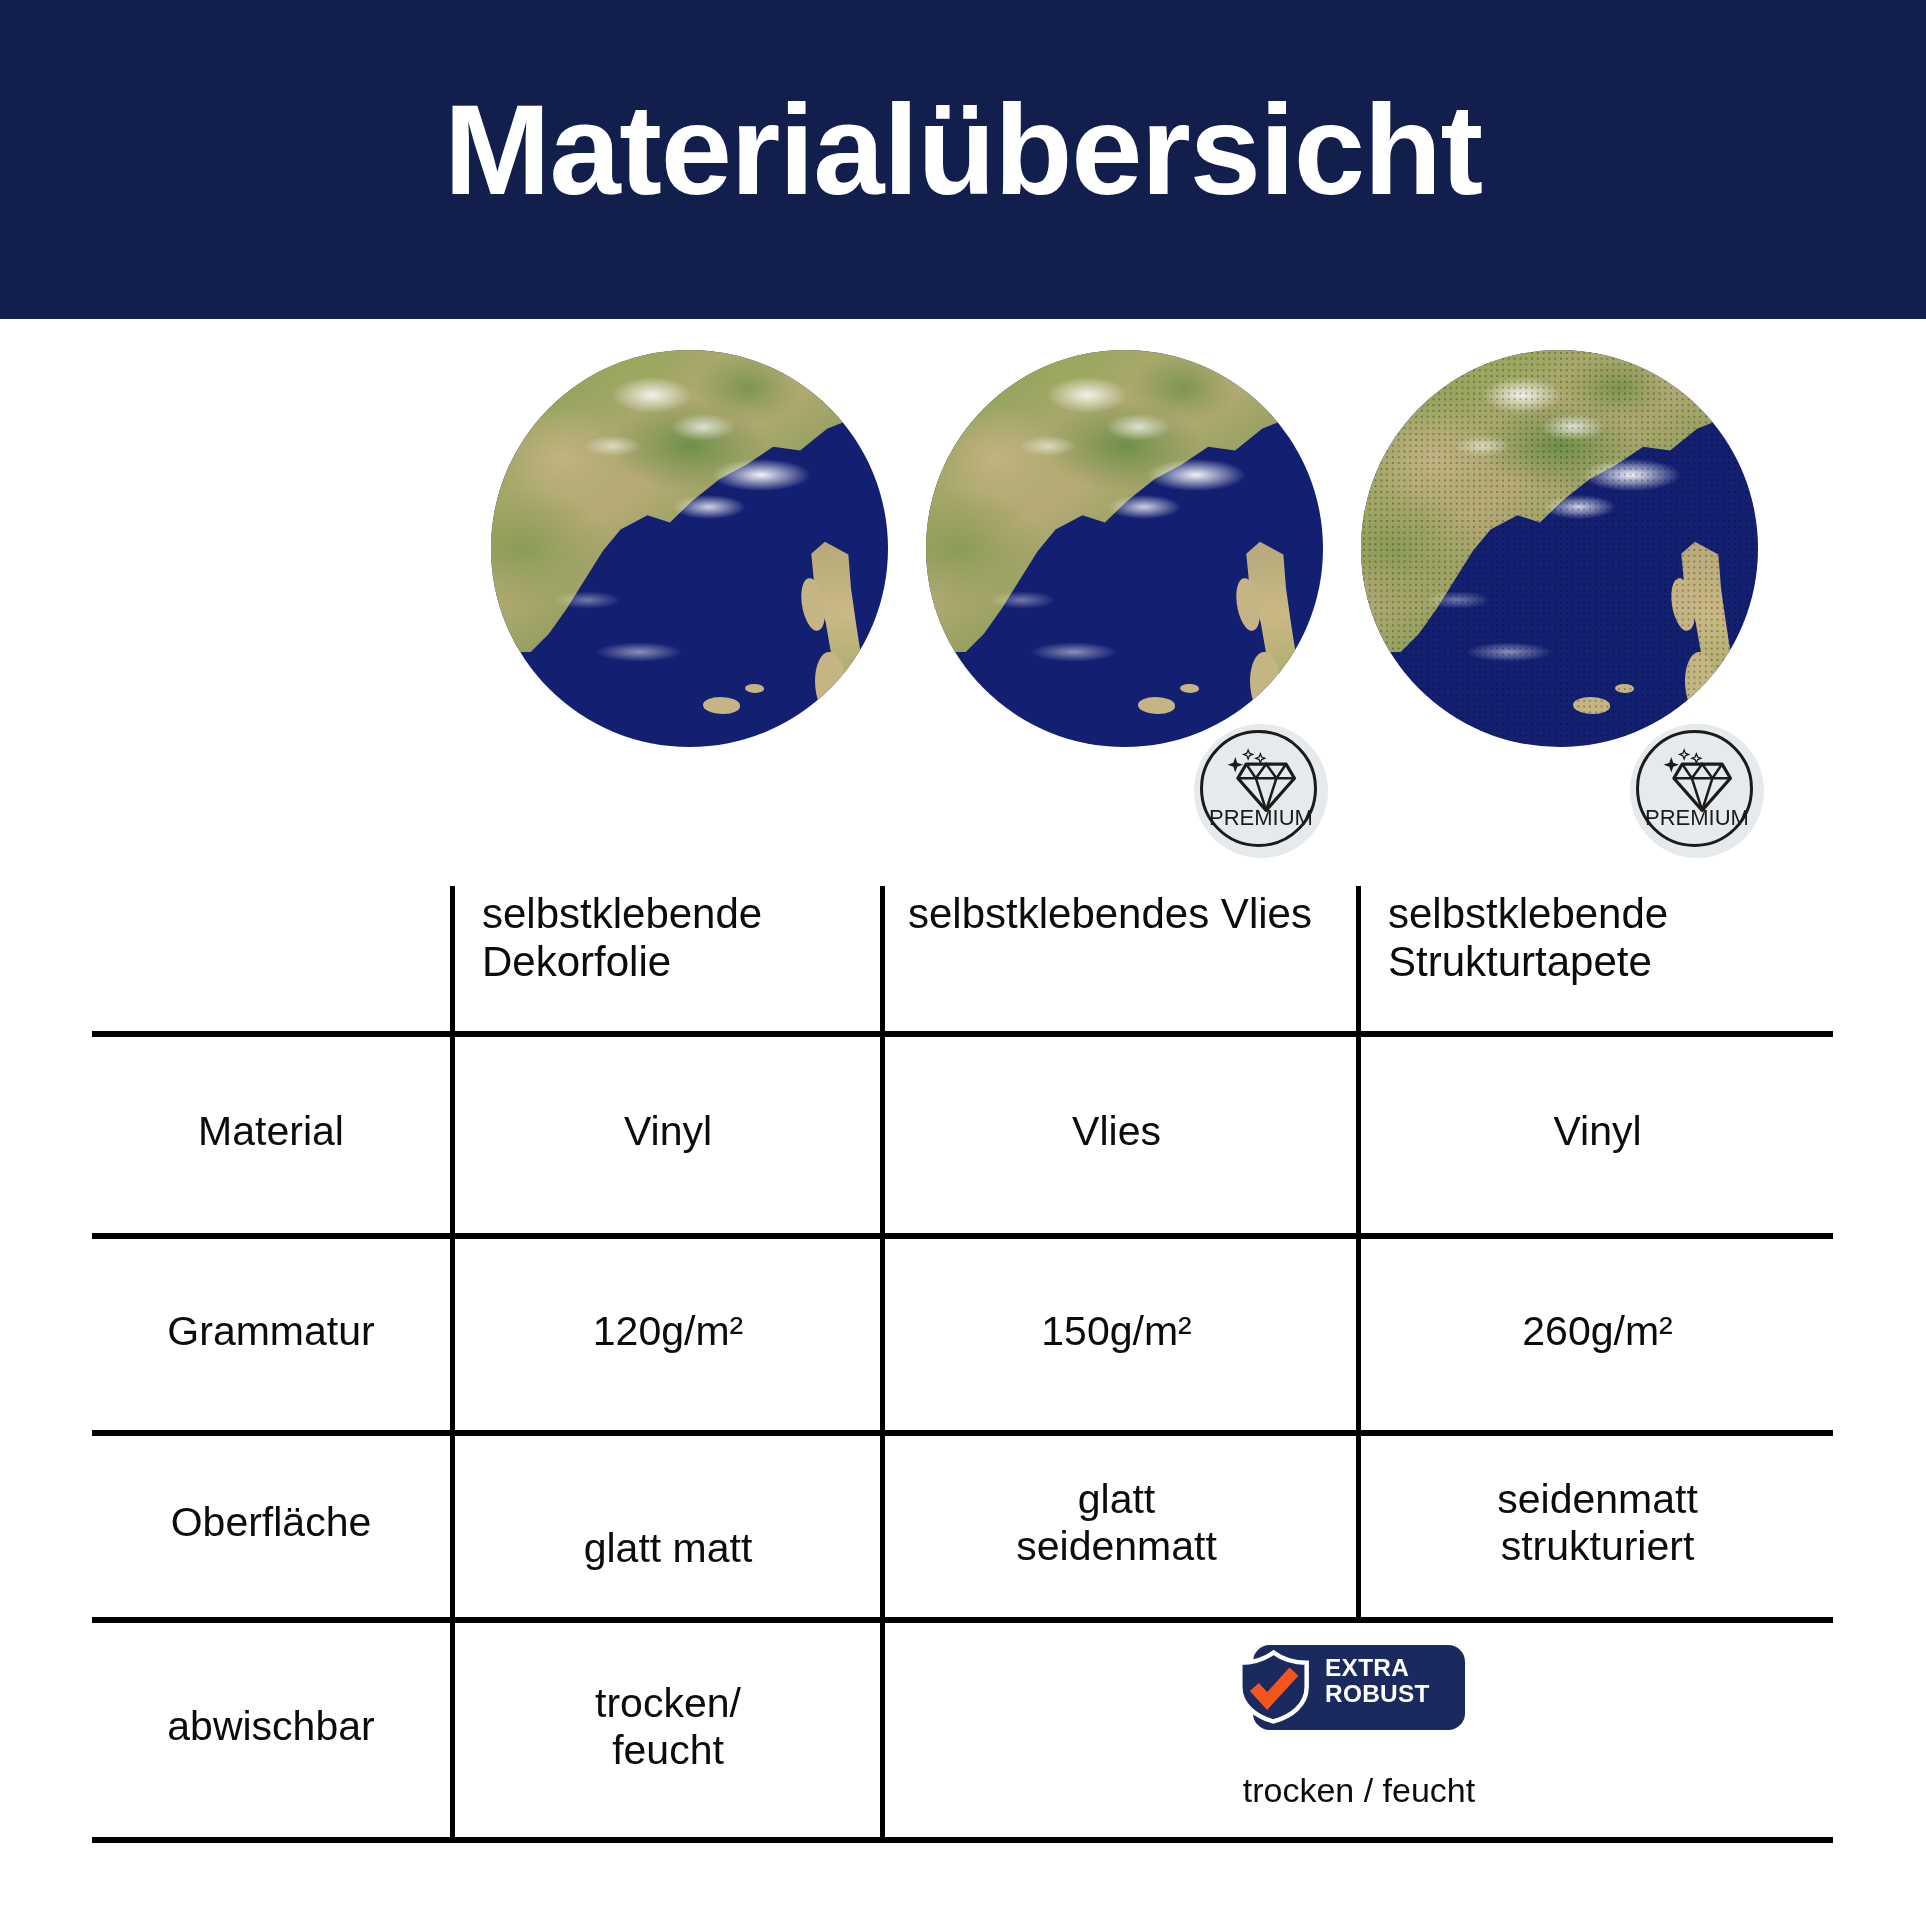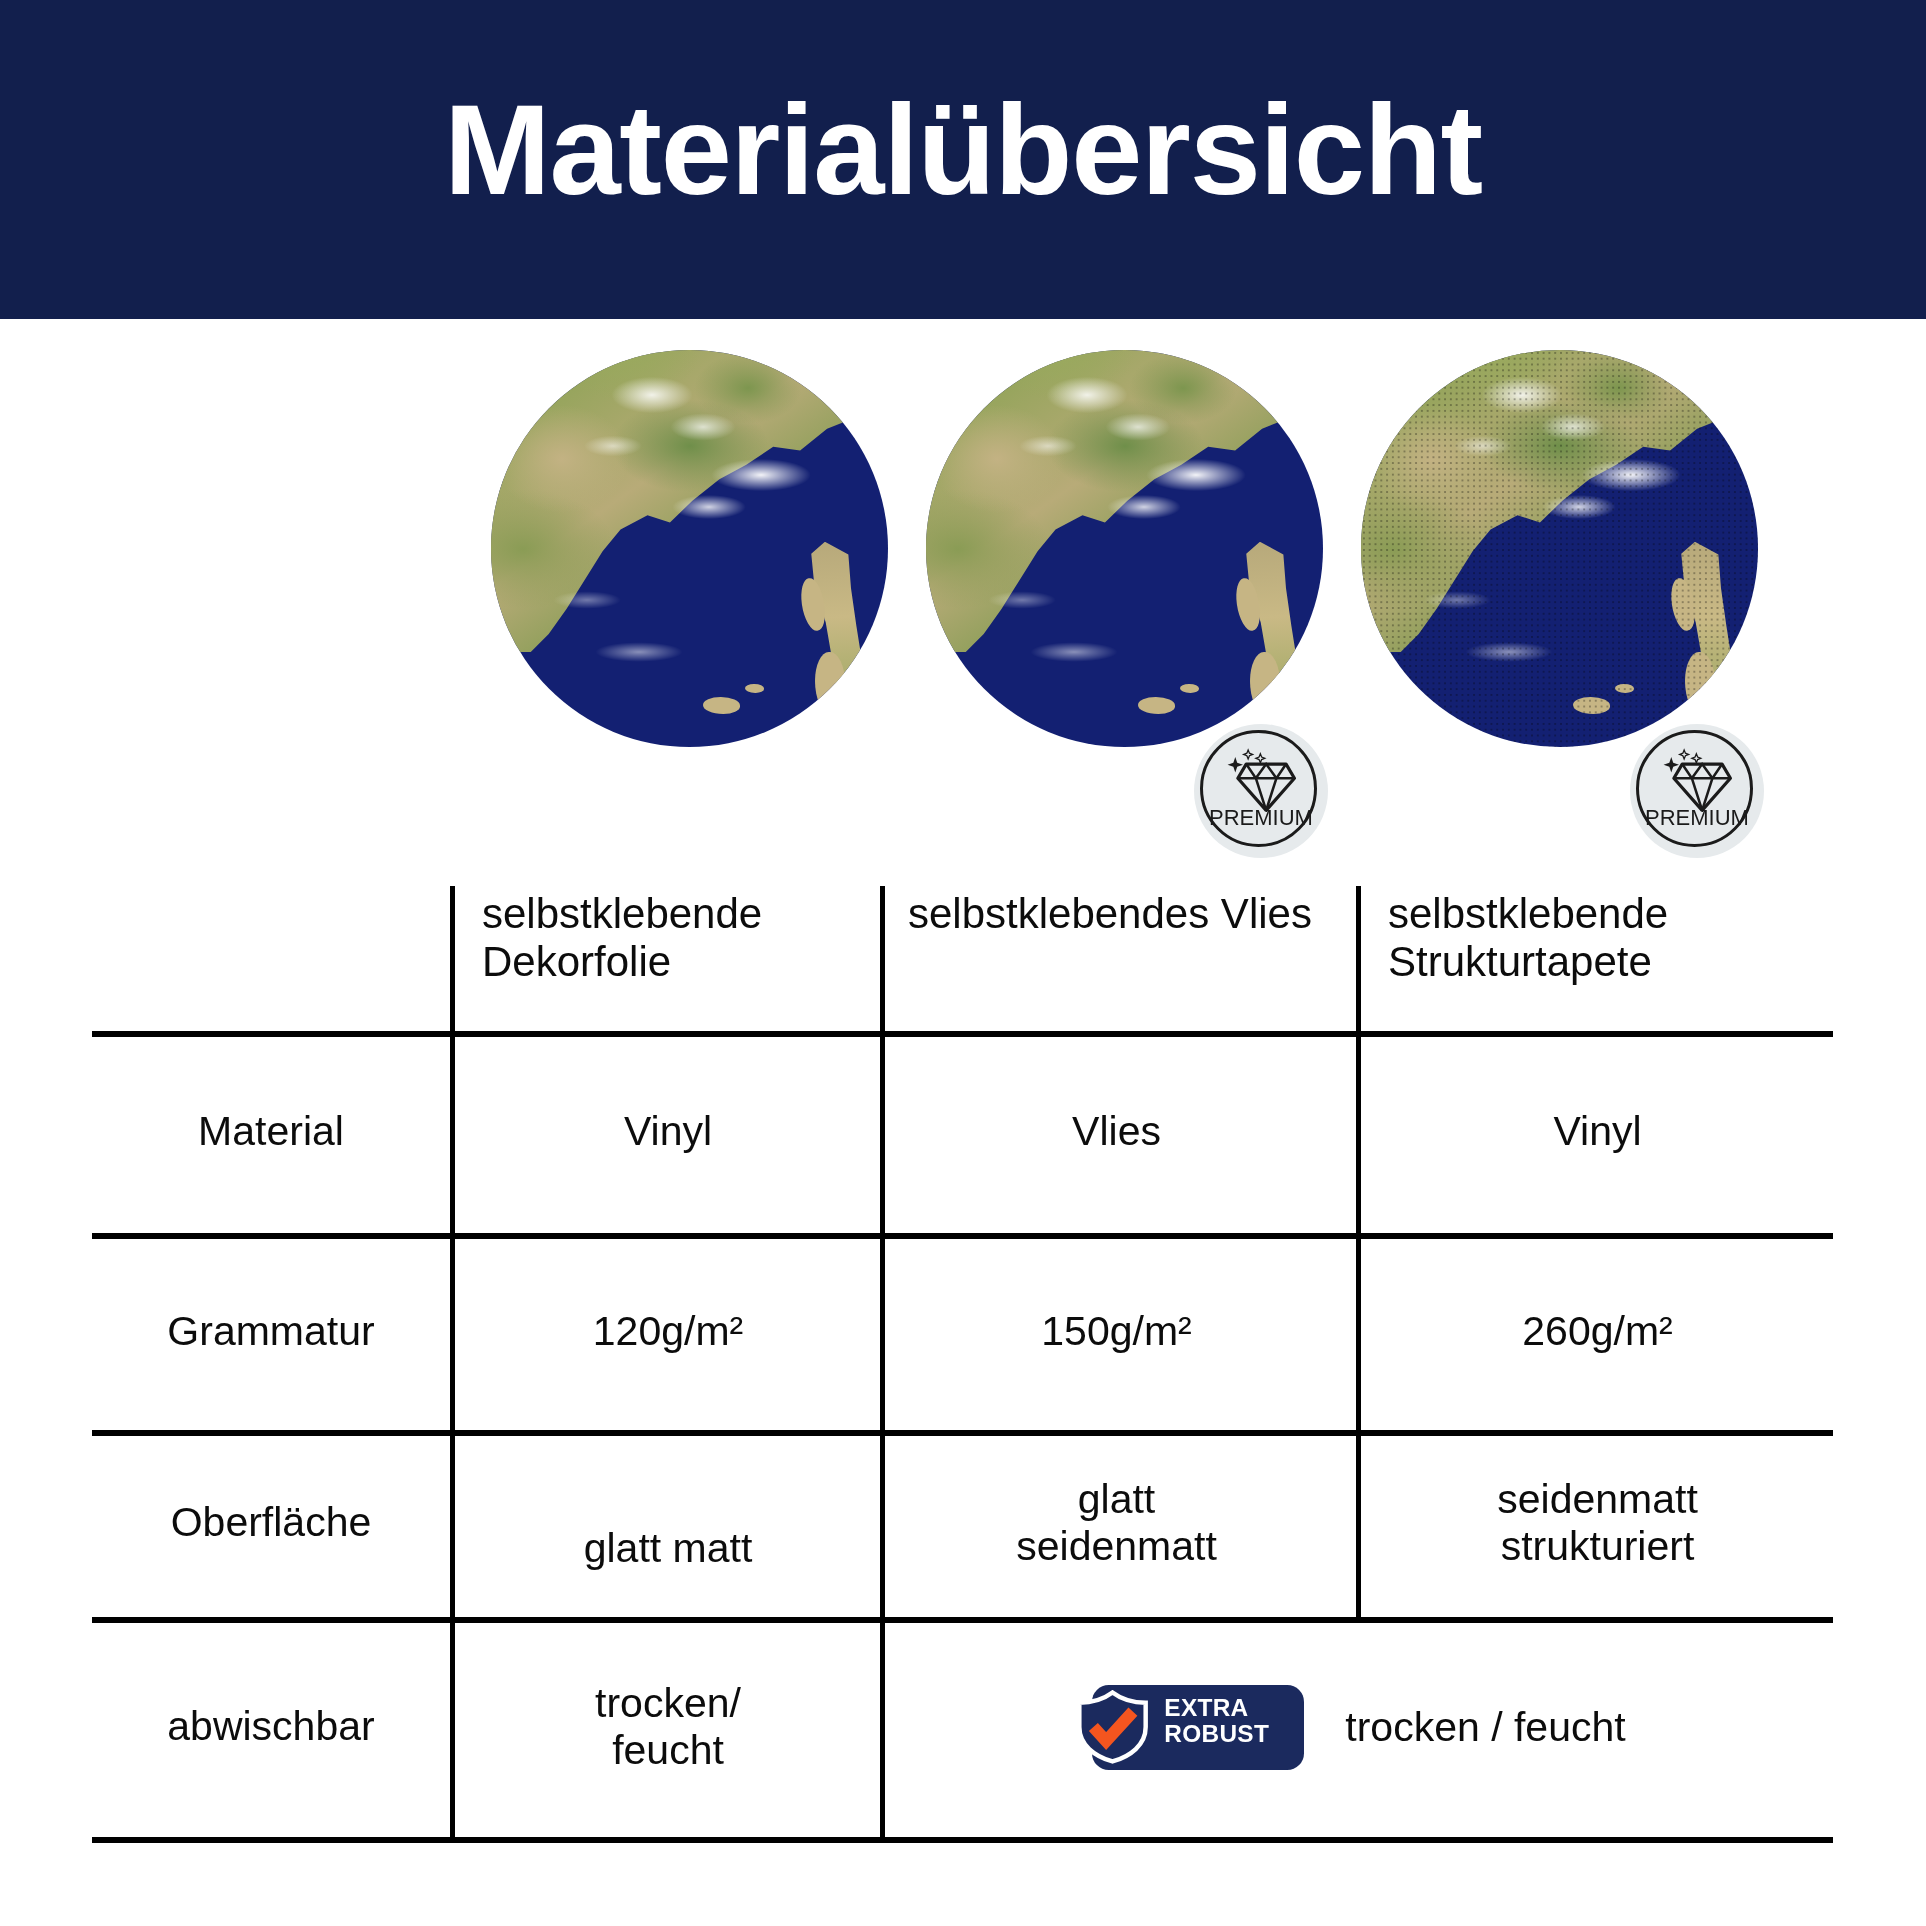--- a/index.html
+++ b/index.html
@@ -216,20 +216,21 @@
 
   
   #robust-wrap {
     position: absolute;
     left: 793px;
     width: 948px;
     display: flex;
     align-items: center;
     justify-content: center;
     gap: 41px;
+    flex-direction: column;
   }
   .robust-badge {
     position: relative;
     width: 212px; height: 85px;
     background: #1b2a5e;
     border-radius: 16.7px;
     flex: none;
   }
   .robust-badge .shield {
     position: absolute;
@@ -238,21 +239,21 @@
   .robust-badge .rb-text {
     position: absolute;
     left: 72px; top: 10.3px;
     color: #ffffff;
     font-size: 24.4px;
     font-weight: bold;
     line-height: 1.06;
     letter-spacing: 0.3px;
   }
   #robust-text {
-    font-size: 41px;
+    font-size: 34px;
     color: #0c0c0c;
     white-space: nowrap;
   }
 </style>
 </head>
 <body>
 
 <div id="header-band"></div>
 <div id="page-title">Materialübersicht</div>
 

